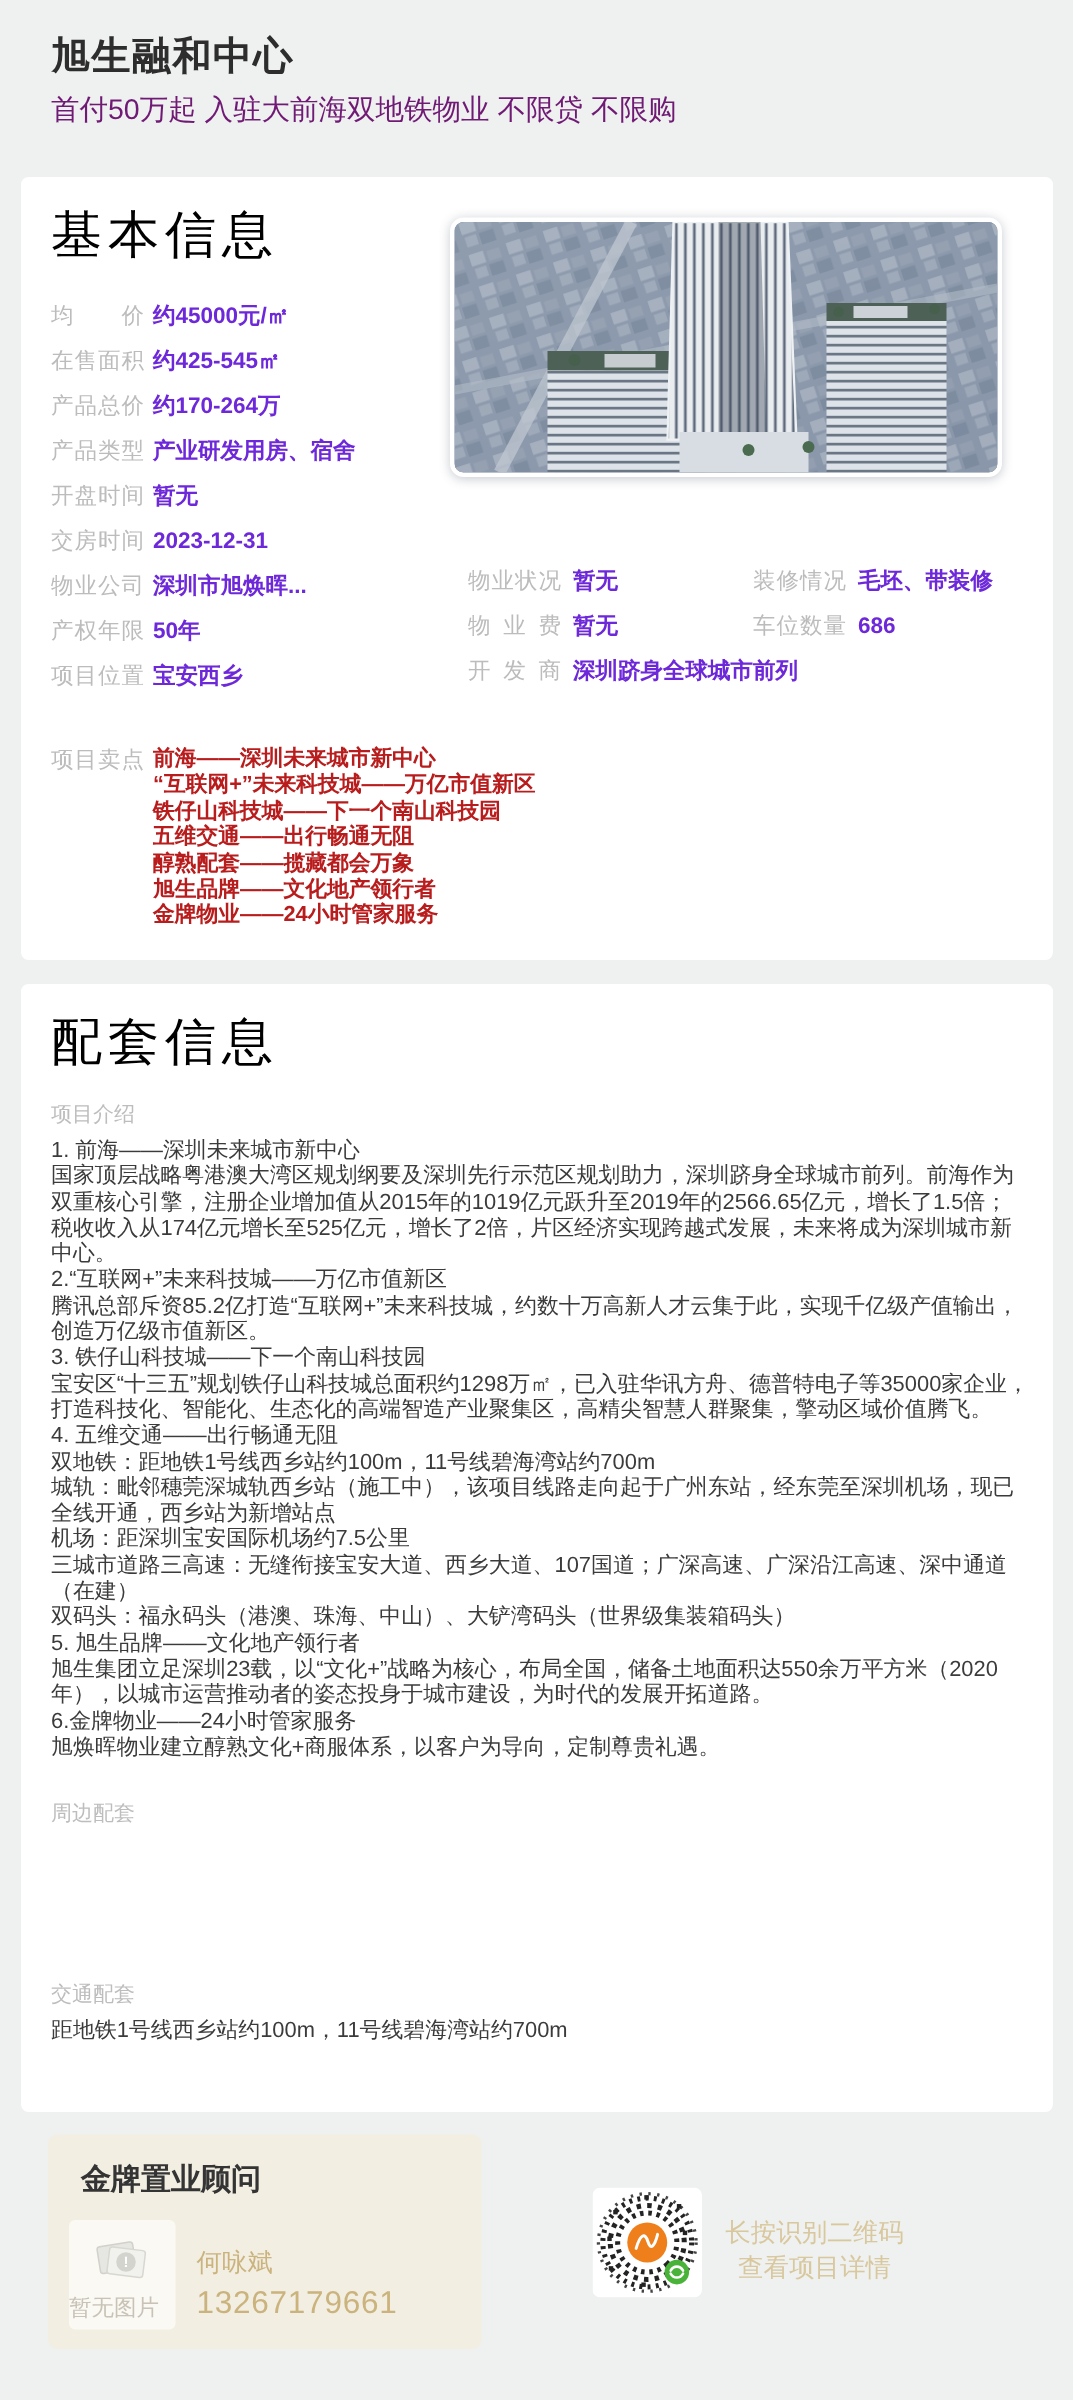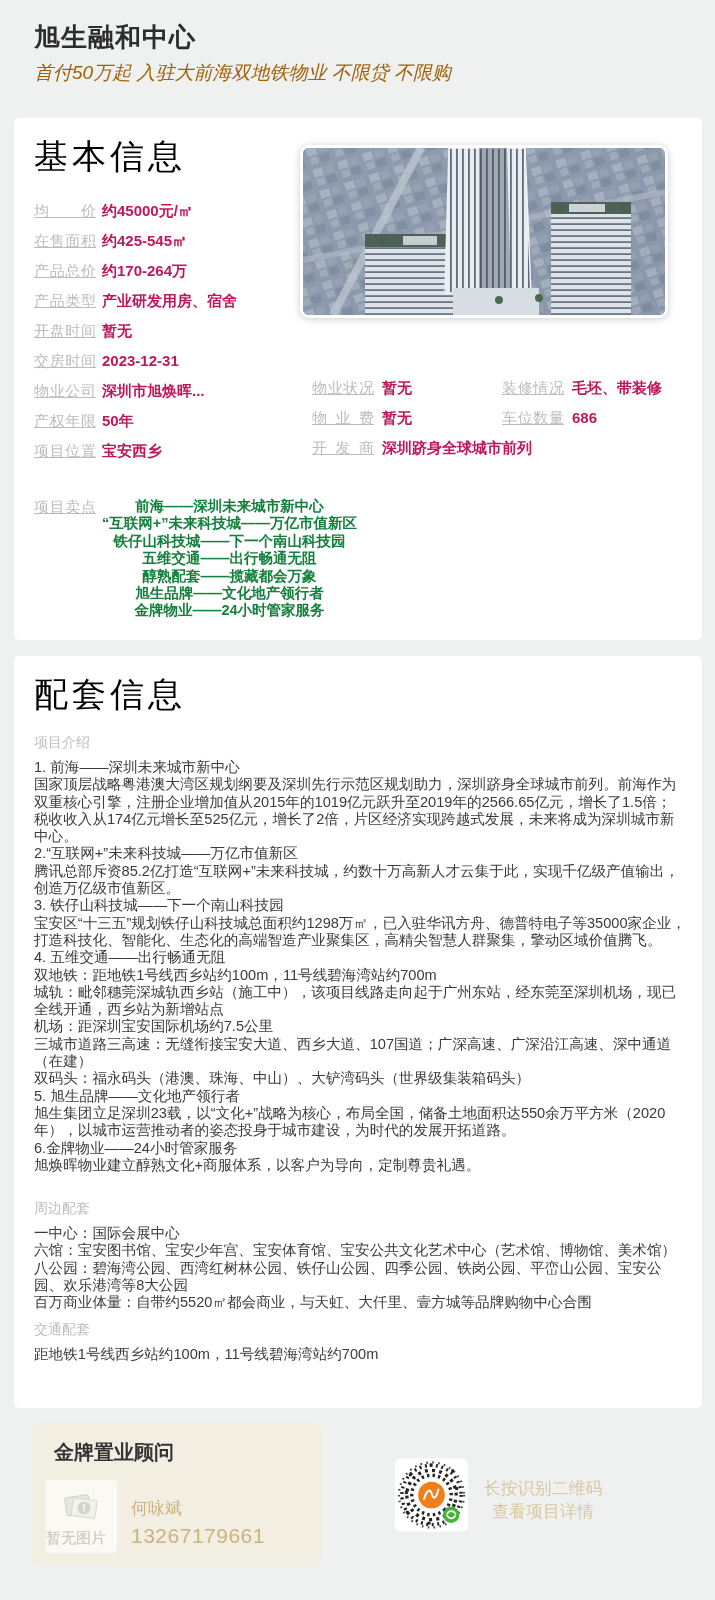--- a/index.html
+++ b/index.html
@@ -1,43 +1,43 @@
 <!DOCTYPE html>
 <html><head>
 <meta charset="utf-8">
 <style>
   * { box-sizing: border-box; }
   body { margin:0; background:#eef1ef; font-family:"Liberation Sans","DejaVu Sans",sans-serif; }
   .page { position:relative; width:715px; height:1600px; margin:0 auto; background:#eef1ef; overflow:hidden; }
 
   .page-title { position:absolute; left:34px; top:20px; margin:0; font-size:26px; font-weight:700; color:#2d2d2d; letter-spacing:1px; }
-  .page-subtitle { position:absolute; left:34px; top:60px; margin:0; font-size:19px; color:#a16207;font-style:italic; }
+  .page-subtitle { position:absolute; left:34px; top:60px; margin:0; font-size:19px; color:#701a75; }
 
   .card { position:absolute; left:14px; width:688px; background:#ffffff; border-radius:5px; }
   #card-basic { top:118px; height:522px; }
   #card-amenities { top:656px; height:752px;padding-left:36px; }
 
   .gold-heading { position:absolute; left:20px; top:16px; margin:0; font-size:34px; font-weight:400; letter-spacing:4px; color:#000000; }
 
   .hero { position:absolute; left:286px; top:27px; width:368px; height:173px; border:3px solid #fff; border-radius:9px; overflow:hidden; box-shadow:0 1px 7px rgba(70,80,100,.30); background:#8d9aad; }
   .hero svg { display:block; }
 
   .rows-left { position:absolute; left:20px; top:78px; width:268px; }
   .lrow { display:flex; height:30px; line-height:30px; }
-  .flabel { flex:0 0 62px; margin-right:6px; font-size:15px; color:#bcbcbc; text-align:justify; text-align-last:justify;text-decoration:underline; }
-  .fvalue { font-size:15px; font-weight:700; color:#be185d; white-space:nowrap; }
+  .flabel { flex:0 0 62px; margin-right:6px; font-size:15px; color:#bcbcbc; text-align:justify; text-align-last:justify; }
+  .fvalue { font-size:15px; font-weight:700; color:#6d28d9; white-space:nowrap; }
 
   .rows-right { position:absolute; left:298px; top:255px; width:390px; }
   .rrow { display:flex; height:30px; line-height:30px; }
   .rrow .flabel { margin-right:8px; }
   .rrow .cell-v1 { flex:0 0 120px; }
 
   .selling { position:absolute; left:20px; top:380px; display:flex; align-items:flex-start; }
   .selling .flabel { line-height:17.4px; }
-  .selling-text { font-size:14.5px; line-height:17.4px; font-weight:600; color:#15803d; white-space:pre-line;text-align:center; }
+  .selling-text { font-size:14.5px; line-height:17.4px; font-weight:600; color:#b91c1c; white-space:pre-line; }
 
   .sec-label { position:absolute; left:20px; margin:0; font-size:14px; color:#bdbdbd; }
   .sec-text { position:absolute; left:20px; width:652px; margin:0; font-size:14.6px; line-height:17.3px; font-weight:500; color:#3b3b3b; white-space:pre-line; }
   #intro-label { top:78px; } #intro-text { top:103px; }
   #surround-label { top:544px; } #surround-text { top:569px; }
   #traffic-label { top:665px; } #traffic-text { top:690px; }
 
   .footer { position:absolute; left:0; top:1410px; width:715px; height:190px; }
   .consultant-card { position:absolute; left:32px; top:13px; width:289px; height:143px; background:#f2eee2; border-radius:6px; }
   .consultant-heading { position:absolute; left:22px; top:16px; margin:0; font-size:20px; font-weight:700; color:#343434; }
@@ -192,24 +192,20 @@
 城轨：毗邻穗莞深城轨西乡站（施工中），该项目线路走向起于广州东站，经东莞至深圳机场，现已全线开通，西乡站为新增站点
 机场：距深圳宝安国际机场约7.5公里
 三城市道路三高速：无缝衔接宝安大道、西乡大道、107国道；广深高速、广深沿江高速、深中通道（在建）
 双码头：福永码头（港澳、珠海、中山）、大铲湾码头（世界级集装箱码头）
 5. 旭生品牌——文化地产领行者
 旭生集团立足深圳23载，以“文化+”战略为核心，布局全国，储备土地面积达550余万平方米（2020年），以城市运营推动者的姿态投身于城市建设，为时代的发展开拓道路。
 6.金牌物业——24小时管家服务
 旭焕晖物业建立醇熟文化+商服体系，以客户为导向，定制尊贵礼遇。</div>
 
     <p class="sec-label" id="surround-label">周边配套</p>
-    <div class="sec-text" id="surround-text">一中心：国际会展中心
-六馆：宝安图书馆、宝安少年宫、宝安体育馆、宝安公共文化艺术中心（艺术馆、博物馆、美术馆）
-八公园：碧海湾公园、西湾红树林公园、铁仔山公园、四季公园、铁岗公园、平峦山公园、宝安公园、欢乐港湾等8大公园
-百万商业体量：自带约5520㎡都会商业，与天虹、大仟里、壹方城等品牌购物中心合围</div>
 
     <p class="sec-label" id="traffic-label">交通配套</p>
     <div class="sec-text" id="traffic-text">距地铁1号线西乡站约100m，11号线碧海湾站约700m</div>
   </section>
 
   <div class="footer">
     <div class="consultant-card">
       <h3 class="consultant-heading">金牌置业顾问</h3>
       <div class="photo">
         <svg width="42" height="38" viewBox="0 0 42 38">

